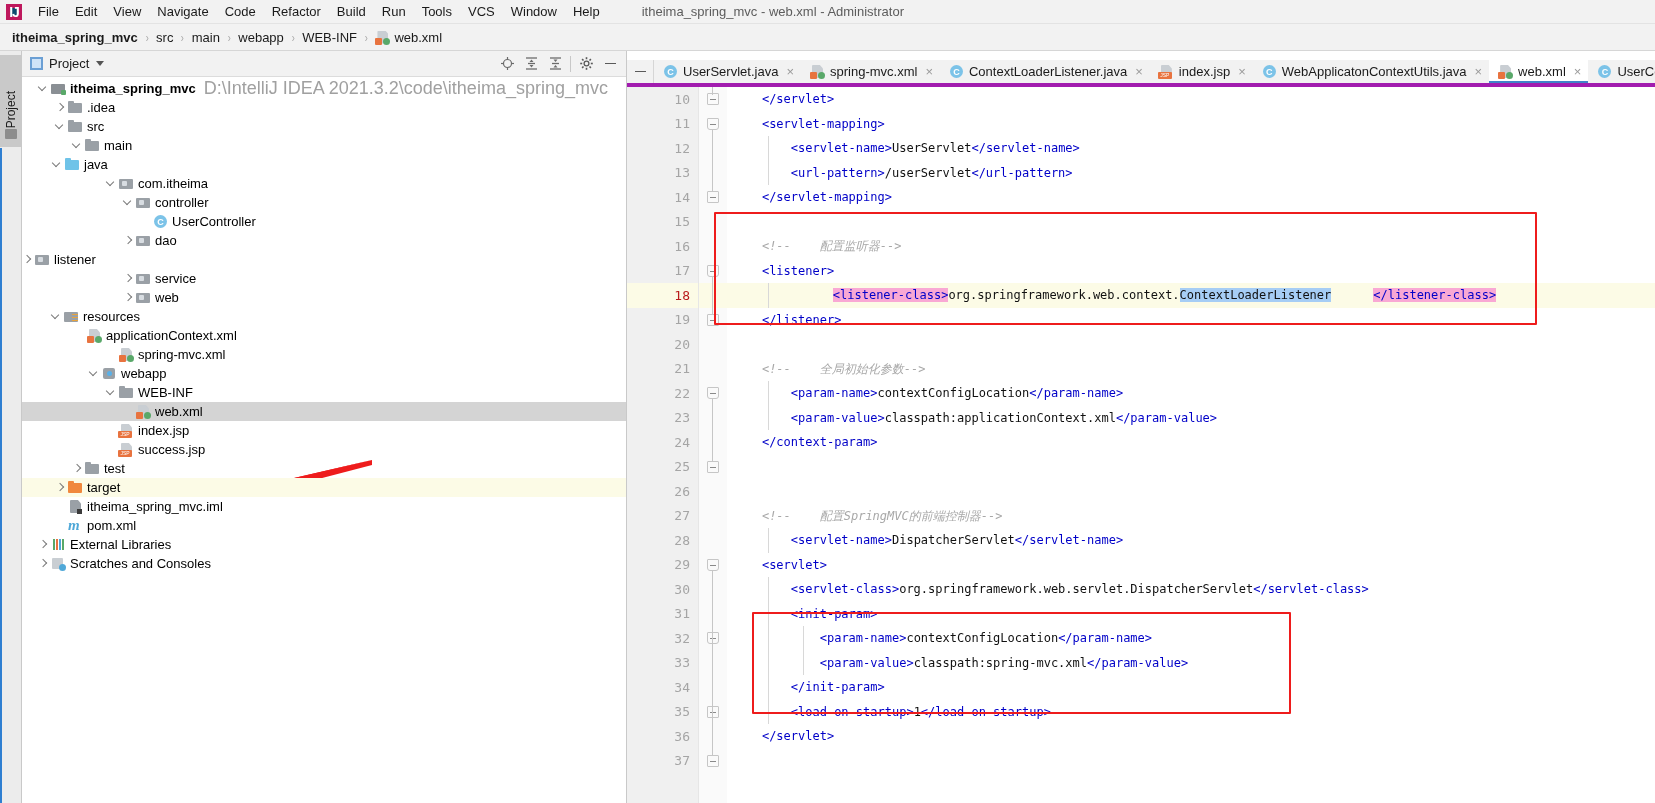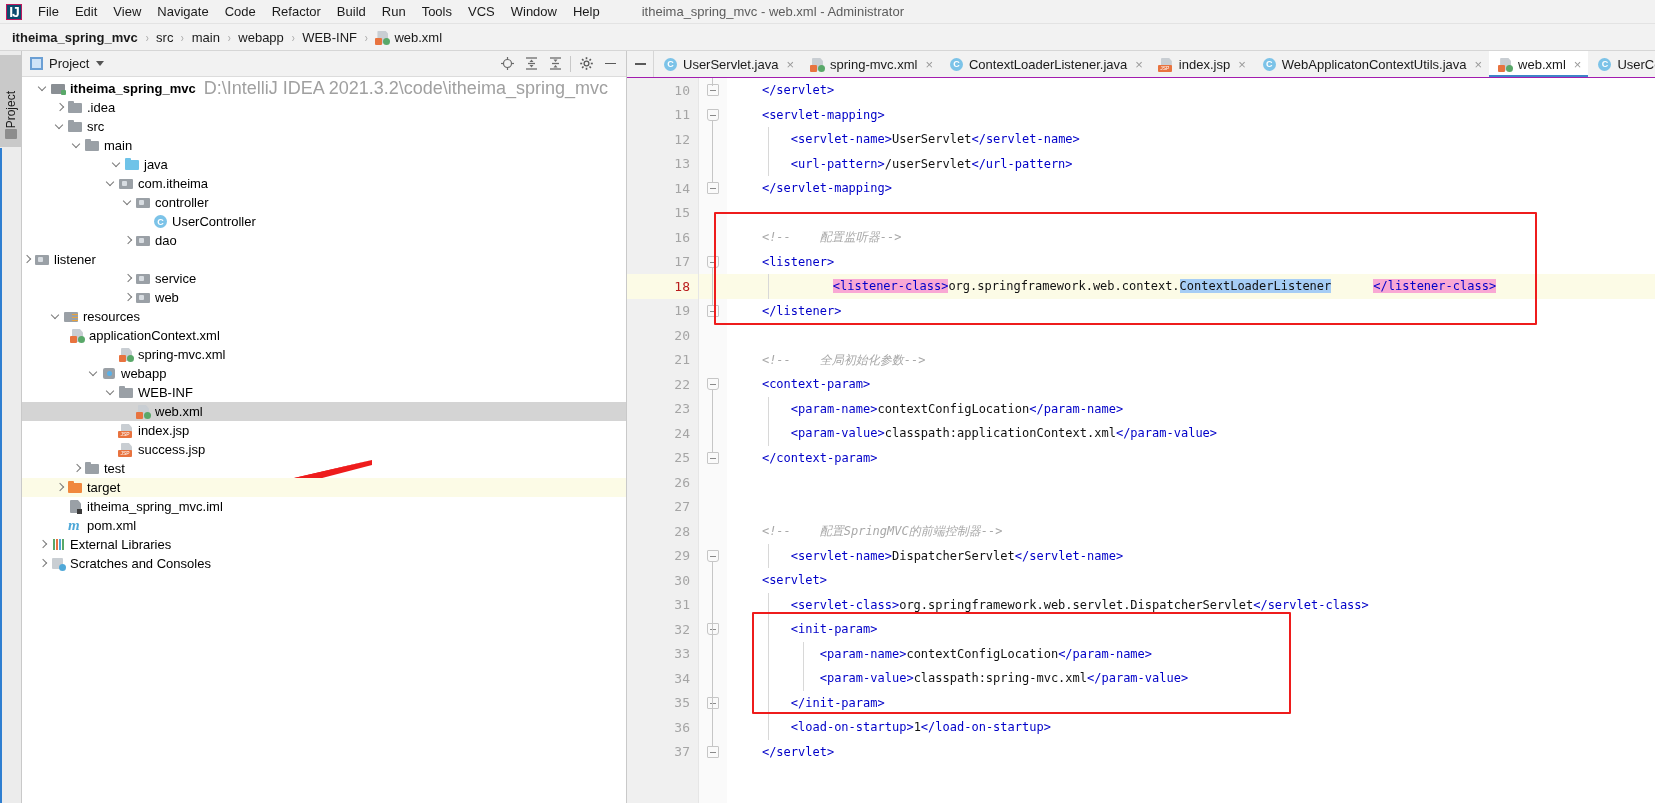--- a/index.html
+++ b/index.html
@@ -17,21 +17,21 @@
     display: flex; align-items: center;
     border-bottom: 1px solid #e3e3e3;
     position: relative;
   }
   #ij-logo {
     width: 16px; height: 16px; margin: 0 8px 0 6px;
     background: #0c4a6e; color: #fff;
     font-size: 14px; font-weight: bold;
     display: flex; align-items: center; justify-content: center;
     font-family: "Liberation Sans", sans-serif;
-    border: 1px solid #be185d;
+    border: 4px solid #be185d;
     letter-spacing: -1px;
   }
   .menu-item {
     padding: 3px 8px; font-size: 13px; color: #1a1a1a; cursor: default;
     line-height: 16px; white-space: nowrap;
   }
   #win-title {
     margin-left: 34px; font-size: 13px; color: #5c5c5c; white-space: nowrap;
   }
   
@@ -239,21 +239,21 @@
   }
   .rowlabel { font-size: 13px; color: #000; }
   .rowlabel.bold { font-weight: bold; }
   .rowpath { font-size: 18px; color: #a0a0a0; margin-left: 8px; }
   
   #red-arrow { position: absolute; left: 195px; top: 380px; pointer-events: none; }
   
   #editor-area { flex: 1; display: flex; flex-direction: column; min-width: 0; background: #fff; }
   #tabbar {
     height: 27px; background: #f2f2f2; display: flex; align-items: stretch;
-    border-bottom: 1px solid #a21caf; flex: none; overflow: hidden;
+    border-bottom: 4px solid #a21caf; flex: none; overflow: hidden; margin-top: 9px;
   }
   #tabbar .collapse-btn {
     width: 26px; display: flex; align-items: center; justify-content: center;
     flex: none;
   }
   #tabbar .collapse-btn .dash { width: 11px; height: 1.5px; background: #5a5a5a; }
   #tabbar .tabsep { width: 1px; background: #d6d6d6; flex: none; }
   .etab {
     display: flex; align-items: center; padding: 0 7px 0 9px;
     font-size: 13px; color: #1a1a1a; white-space: nowrap; flex: none;
@@ -455,21 +455,21 @@
         <div class="row" style="padding-left: 33px;">
           <span class="twisty open"></span>
           <span class="ic ic-folder"></span>
           <span class="rowlabel">src</span>
         </div>
         <div class="row" style="padding-left: 50px;">
           <span class="twisty open"></span>
           <span class="ic ic-folder"></span>
           <span class="rowlabel">main</span>
         </div>
-        <div class="row" style="padding-left: 90px;">
+        <div class="row" style="padding-left: 30px;">
           <span class="twisty open"></span>
           <span class="ic ic-folder src"></span>
           <span class="rowlabel">java</span>
         </div>
         <div class="row" style="padding-left: 84px;">
           <span class="twisty open"></span>
           <span class="ic ic-pkg"></span>
           <span class="rowlabel">com.itheima</span>
         </div>
         <div class="row" style="padding-left: 101px;">
@@ -500,21 +500,21 @@
         <div class="row" style="padding-left: 101px;">
           <span class="twisty "></span>
           <span class="ic ic-pkg"></span>
           <span class="rowlabel">web</span>
         </div>
         <div class="row" style="padding-left: 29px;">
           <span class="twisty open"></span>
           <span class="ic ic-res"></span>
           <span class="rowlabel">resources</span>
         </div>
-        <div class="row" style="padding-left: 35px;">
+        <div class="row" style="padding-left: 52px;">
           <span class="twisty none"></span>
           <span class="ic ic-xml">
             <span class="xmlbadge"></span>
           </span>
           <span class="rowlabel">applicationContext.xml</span>
         </div>
         <div class="row" style="padding-left: 84px;">
           <span class="twisty none"></span>
           <span class="ic ic-xml">
             <span class="xmlbadge"></span>
@@ -722,21 +722,20 @@
           <div class="cline"><div class="indentguide" style="left: 40.88px;"></div><span>        </span><span class="tag">&lt;servlet-name&gt;</span><span class="txt">UserServlet</span><span class="tag">&lt;/servlet-name&gt;</span></div>
           <div class="cline"><div class="indentguide" style="left: 40.88px;"></div><span>        </span><span class="tag">&lt;url-pattern&gt;</span><span class="txt">/userServlet</span><span class="tag">&lt;/url-pattern&gt;</span></div>
           <div class="cline"><span>    </span><span class="tag">&lt;/servlet-mapping&gt;</span></div>
           <div class="cline"><span></span></div>
           <div class="cline"><span>    </span><span class="cmt">&lt;!--    配置监听器--&gt;</span></div>
           <div class="cline"><span>    </span><span class="tag">&lt;listener&gt;</span></div>
           <div class="cline cur"><div class="indentguide" style="left: 40.88px;"></div><span>        </span><span class="tag sel-soft">&lt;listener-class&gt;</span><span class="txt">org.springframework.web.context.</span><span class="txt sel-strong">ContextLoaderListener</span><span class="tag sel-soft">&lt;/listener-class&gt;</span></div>
           <div class="cline"><span>    </span><span class="tag">&lt;/listener&gt;</span></div>
           <div class="cline"><span></span></div>
           <div class="cline"><span>    </span><span class="cmt">&lt;!--    全局初始化参数--&gt;</span></div>
-          <div class="cline"><span>    </span><span class="tag">&lt;context-param&gt;</span></div>
           <div class="cline"><div class="indentguide" style="left: 40.88px;"></div><span>        </span><span class="tag">&lt;param-name&gt;</span><span class="txt">contextConfigLocation</span><span class="tag">&lt;/param-name&gt;</span></div>
           <div class="cline"><div class="indentguide" style="left: 40.88px;"></div><span>        </span><span class="tag">&lt;param-value&gt;</span><span class="txt">classpath:applicationContext.xml</span><span class="tag">&lt;/param-value&gt;</span></div>
           <div class="cline"><span>    </span><span class="tag">&lt;/context-param&gt;</span></div>
           <div class="cline"><span></span></div>
           <div class="cline"><span></span></div>
           <div class="cline"><span>    </span><span class="cmt">&lt;!--    配置SpringMVC的前端控制器--&gt;</span></div>
           <div class="cline"><div class="indentguide" style="left: 40.88px;"></div><span>        </span><span class="tag">&lt;servlet-name&gt;</span><span class="txt">DispatcherServlet</span><span class="tag">&lt;/servlet-name&gt;</span></div>
           <div class="cline"><span>    </span><span class="tag">&lt;servlet&gt;</span></div>
           <div class="cline"><div class="indentguide" style="left: 40.88px;"></div><span>        </span><span class="tag">&lt;servlet-class&gt;</span><span class="txt">org.springframework.web.servlet.DispatcherServlet</span><span class="tag">&lt;/servlet-class&gt;</span></div>
           <div class="cline"><div class="indentguide" style="left: 40.88px;"></div><span>        </span><span class="tag">&lt;init-param&gt;</span></div>

